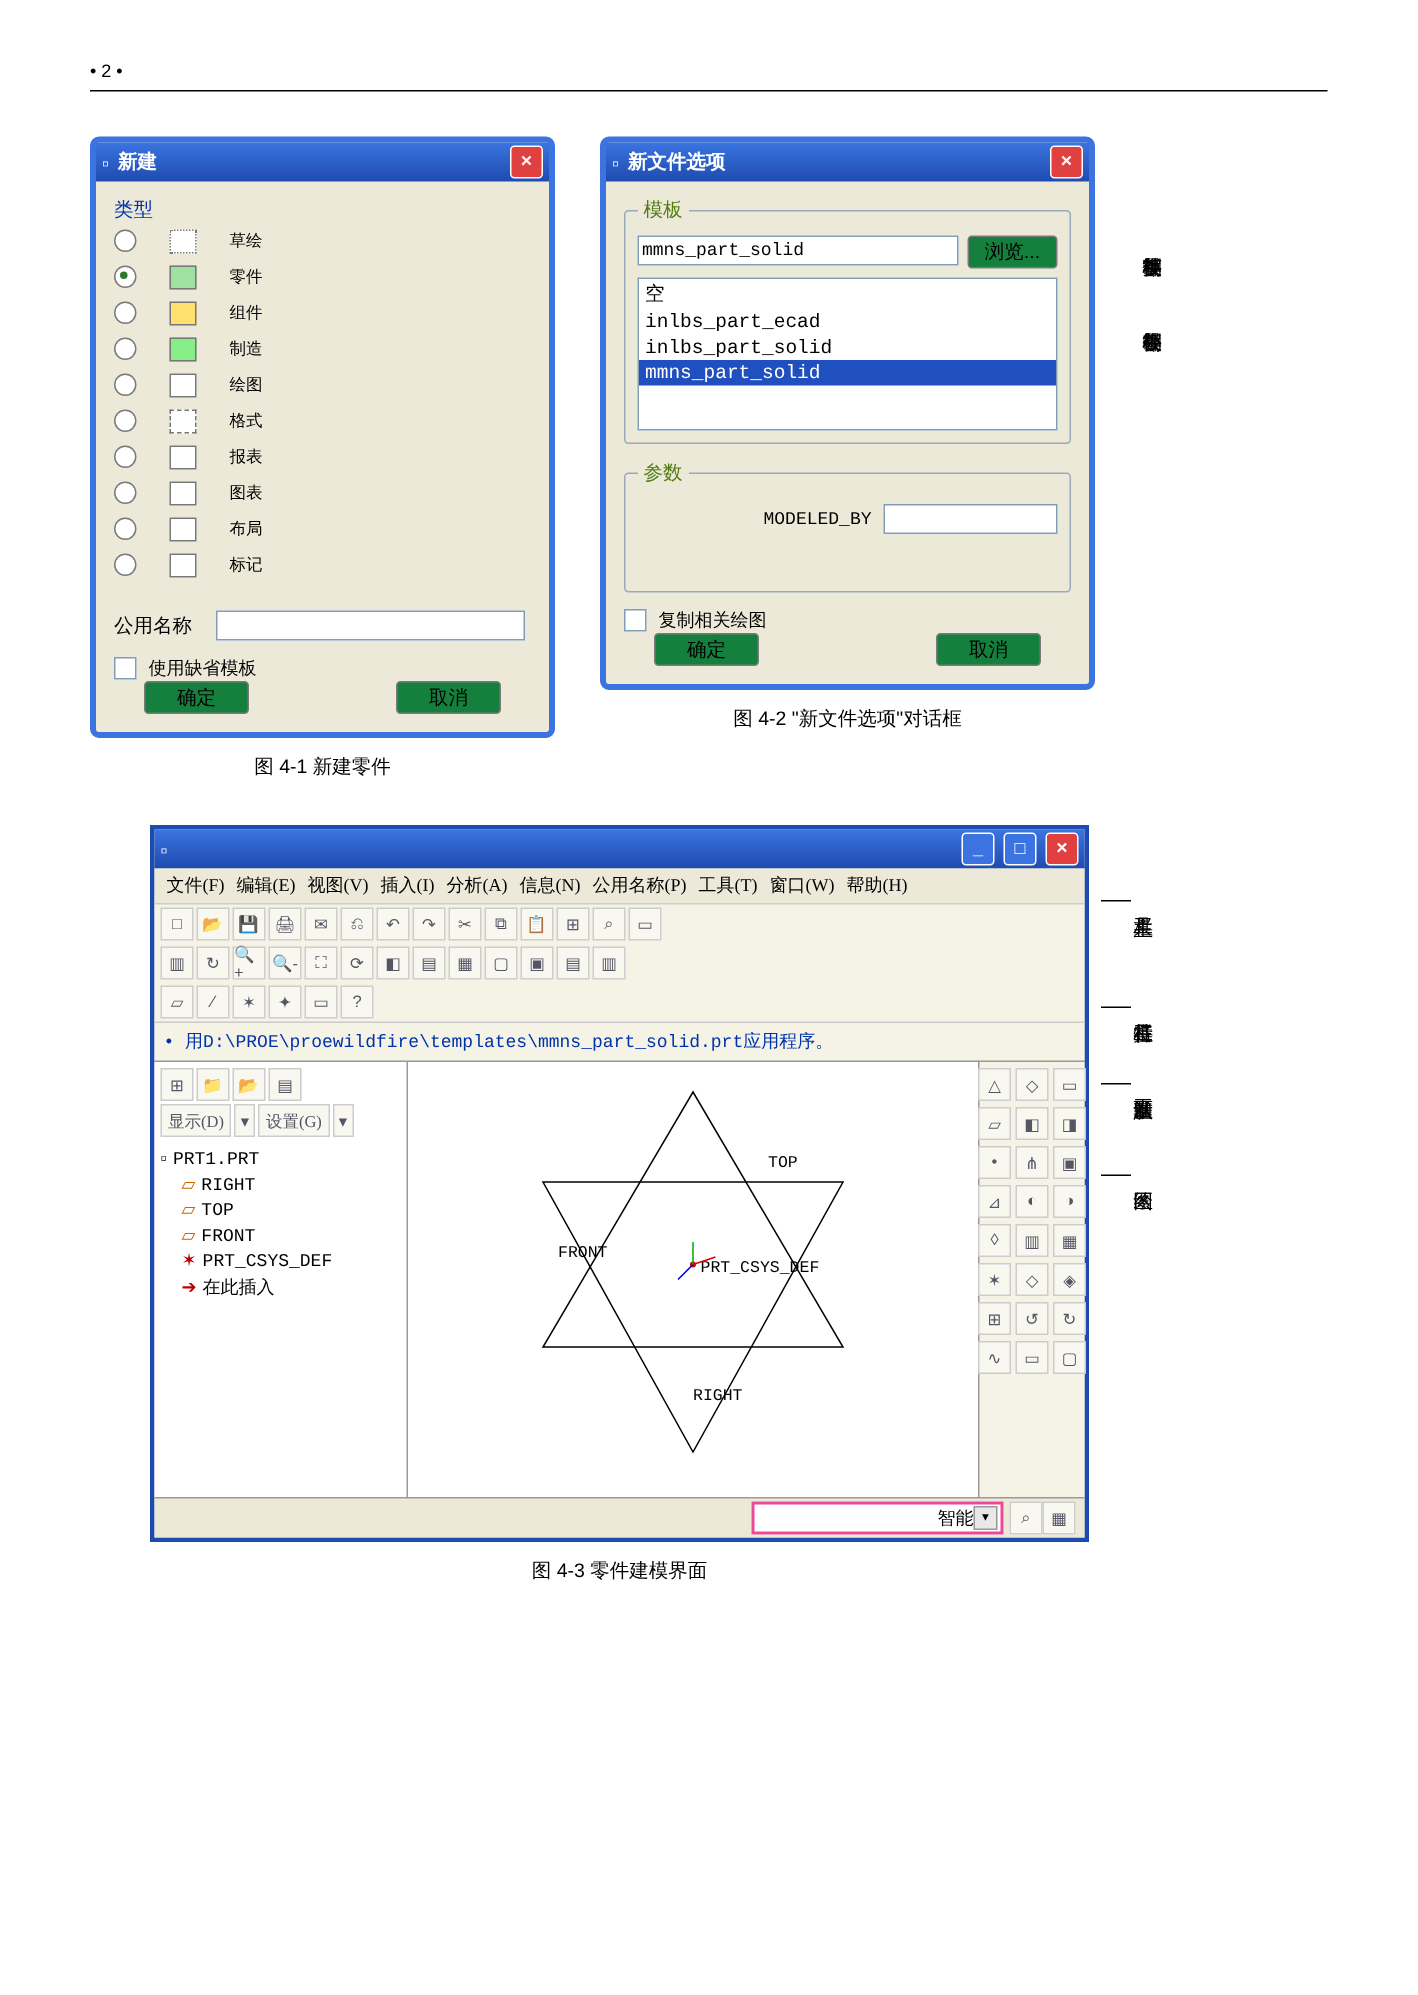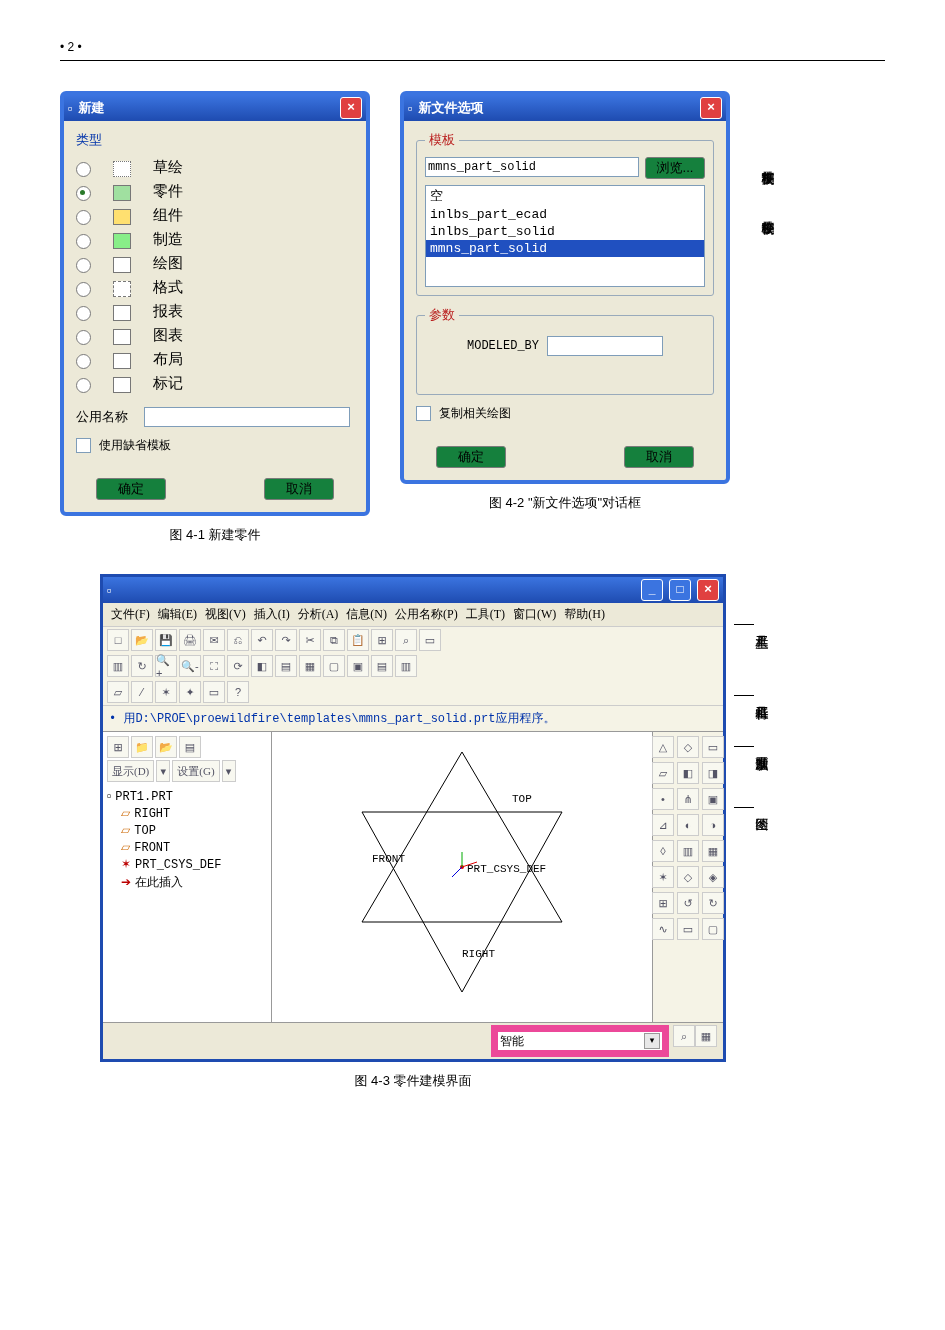--- a/index.html
+++ b/index.html
@@ -8,35 +8,35 @@
   hr.top{border:none;border-top:1px solid #000;margin:0 0 30px 0}
   .row{display:flex;gap:30px;align-items:flex-start;margin-bottom:10px}
   .dialog{border:4px solid #3b74e0;border-radius:6px;background:#ece9d8;font-family:Tahoma,Arial,sans-serif;display:flex;flex-direction:column}
   .titlebar{height:26px;background:linear-gradient(#3b74e0,#1e4bb0);display:flex;align-items:center;padding:0 4px;color:#fff;font-weight:bold;font-size:13px;gap:6px}
   .titlebar .spacer{flex:1}
   .closebtn{width:20px;height:20px;background:#e04040;border:1px solid #fff;border-radius:3px;color:#fff;font:700 13px/18px Arial;text-align:center}
   .winbtn{width:20px;height:20px;background:#3b74e0;border:1px solid #fff;border-radius:3px;text-align:center;color:#fff;font:700 12px/18px Arial}
   .body{padding:10px 12px 12px 12px}
   .cols{display:flex;gap:14px}
   .groupLabel{color:#0033aa;font-weight:normal;font-size:13px;margin-bottom:4px}
-  .optrow{display:flex;align-items:flex-end;gap:22px;height:24px;font-size:15px}
+  .optrow{display:flex;align-items:flex-start;gap:22px;height:24px;font-size:11px}
   .radio{display:inline-block;width:13px;height:13px;border:1px solid #7a7a7a;border-radius:50%;background:#fff;position:relative}
   .radio.sel::after{content:"";position:absolute;left:3px;top:3px;width:5px;height:5px;border-radius:50%;background:#2a7a2a}
   .radio.dis{border-color:#bbb}
   .tico{width:16px;height:14px;border:1px solid #777;display:inline-block;background:#fff}
   .tico.yellow{background:#ffe070}
   .tico.green{background:#a0e0a0}
   .formRow{display:flex;align-items:center;gap:8px;margin-top:4px}
   .lbl{font-size:13px;width:60px}
   input.tb{height:18px;border:1px solid #7f9db9;font-family:Courier New,monospace;font-size:12px;padding:0 2px}
   .cb{display:inline-block;width:13px;height:13px;border:1px solid #7f9db9;background:#fff;vertical-align:middle}
   .btn{height:22px;min-width:70px;border:1px solid #7a7a7a;background:#15803d;font-size:13px;border-radius:3px}
-  .btnrow{display:flex;justify-content:space-between;margin-top:24px;padding:0 20px}
+  .btnrow{display:flex;justify-content:space-between;margin-top:0;padding:0 20px}
   fieldset.fs{border:1px solid #9ab;border-radius:3px;padding:8px;margin:0 0 10px 0}
-  fieldset.fs legend{color:#b91c1c;font-size:13px;padding:0 4px}
+  fieldset.fs legend{color:#4d7c0f;font-size:13px;padding:0 4px}
   .listbox{height:100px;border:1px solid #7f9db9;background:#fff;font-family:Courier New,monospace;font-size:13px;overflow:hidden}
   .listbox div{padding:1px 4px}
   .listbox .sel{background:#2050c0;color:#fff}
   .cap{text-align:center;font-size:13px;margin-top:10px}
   .vnote{writing-mode:vertical-rl;text-orientation:upright;font-size:13px;line-height:1.2}
   .noteCol{display:flex;flex-direction:column;gap:10px}
   
   .appwin{border:3px solid #1e4bb0;width:620px;background:#ece9d8}
   .menubar{display:flex;gap:4px;background:#ece9d8;padding:2px 6px;font-size:12px;font-family:Tahoma}
   .menubar span{padding:1px 2px}
@@ -44,21 +44,21 @@
   .tbtn{width:20px;height:20px;border:1px solid #ccc;background:#f8f8f0;display:inline-flex;align-items:center;justify-content:center;font-size:11px;color:#556}
   .msgbar{padding:4px 6px;font-family:Courier New,monospace;font-size:12px;color:#0033aa;background:#f5f3e6;border-top:1px solid #ccc}
   .content{display:flex;height:290px;border-top:1px solid #999}
   .tree{width:160px;border-right:1px solid #999;background:#fff;font-size:12px;padding:4px;font-family:Tahoma}
   .tree .node{display:flex;align-items:center;gap:4px;padding:1px 0}
   .canvas{flex:1;background:#fff;position:relative}
   .star{position:absolute;left:60px;top:10px}
   .side{width:70px;border-left:1px solid #999;background:#f5f3e6;display:flex;flex-direction:column;align-items:center;padding-top:4px;gap:4px}
   .side .srow{display:flex;gap:3px}
   .status{display:flex;justify-content:flex-end;padding:2px 6px;border-top:1px solid #999;background:#ece9d8}
-  .combo{width:160px;height:18px;border:7px solid #ec4899;background:#fff;font-size:12px;padding:0 2px;display:flex;align-items:center;justify-content:space-between}
+  .combo{width:160px;height:18px;border:2px solid #ec4899;background:#fff;font-size:12px;padding:0 2px;display:flex;align-items:center;justify-content:flex-end}
   .arrow{width:14px;height:14px;border:1px solid #999;background:#e8e8e8;font-size:9px;text-align:center;line-height:13px}
   .fig3row{display:flex;gap:8px;align-items:flex-start}
   svg text{font-family:Courier New,monospace;font-size:11px}
   .annotLine{height:1px;background:#000;flex-shrink:0}
 </style>
 </head>
 <body>
 
 <div class="page">
   <div class="page-num">• 2 •</div>
@@ -165,21 +165,21 @@
             </div>
             <div class="listbox">
               <div>空</div>
               <div>inlbs_part_ecad</div>
               <div>inlbs_part_solid</div>
               <div class="sel">mmns_part_solid</div>
             </div>
           </fieldset>
           <fieldset class="fs">
             <legend>参数</legend>
-            <div class="formRow" style="justify-content:center">
+            <div class="formRow" style="justify-content:flex-end">
               <span style="font-family:Courier New;font-size:12px">MODELED_BY</span>
               <input class="tb" style="width: 110px;">
             </div>
             <div style="height:30px"></div>
           </fieldset>
           <div class="formRow">
             <span class="cb"></span>
             <span>复制相关绘图</span>
           </div>
           <div class="btnrow">

